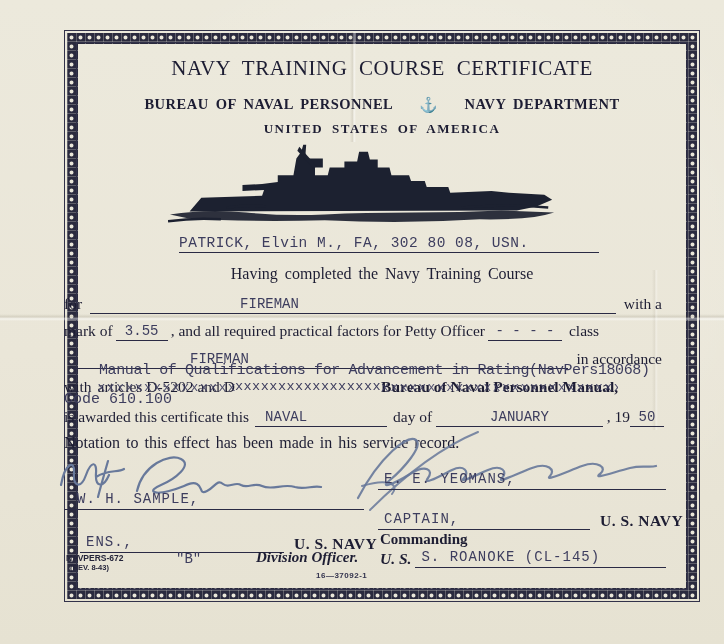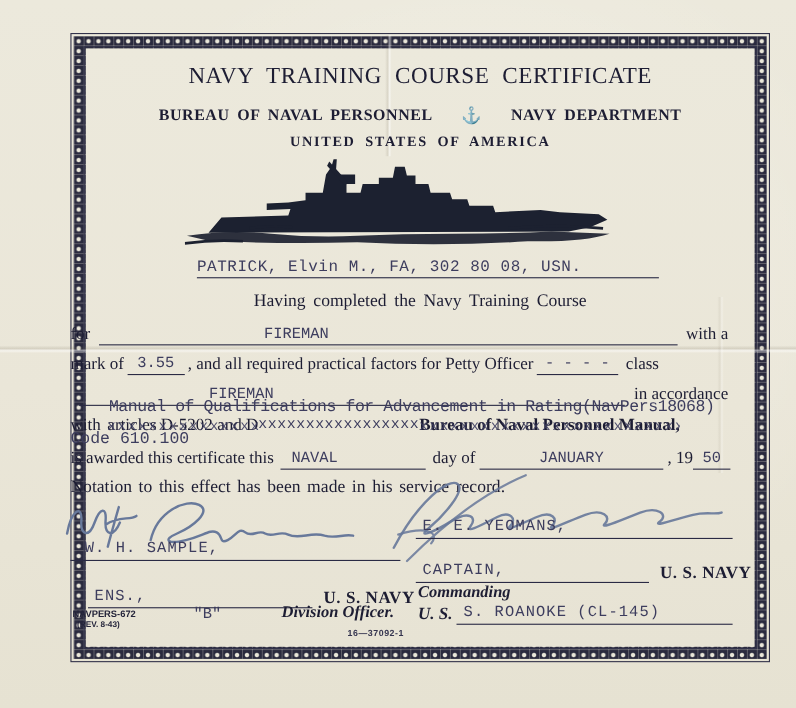--- a/index.html
+++ b/index.html
@@ -86,21 +86,21 @@
   .sig-typed{font-size:15px;letter-spacing:1px;}
 
   #captain-row{left:378px;top:509px;width:288px;}
   #captain-row .blank{flex:0 0 212px;}
   #ens-row{left:64px;top:532px;width:296px;margin-left:16px;}
   #ens-row .blank{flex:0 0 204px;}
   .navy-label{font-size:15.5px;font-weight:bold;letter-spacing:0.5px;margin-left:10px;white-space:nowrap;}
 
   #b-quote{position:absolute;left:176px;top:551px;font-size:14px;}
   #division-officer{position:absolute;left:256px;top:549px;font-size:15px;font-weight:bold;font-style:italic;}
-  #commanding{position:absolute;left:380px;top:531px;font-size:15px;font-weight:bold;font-style:italic;}
+  #commanding{position:absolute;left:380px;top:531px;font-size:15px;font-weight:bold;}
   #ship-row{left:380px;top:547px;width:286px;}
   #ship-row .prefix{font-size:15.5px;font-weight:bold;font-style:italic;margin-right:4px;}
   #ship-row .blank{flex:1;}
 
   #navpers-small{position:absolute;left:66px;top:554px;font-family:"Liberation Sans","DejaVu Sans",sans-serif;font-weight:bold;font-size:8.5px;color:#24243a;line-height:9px;}
   #navpers-small .rev{font-size:7.5px;padding-left:4px;}
   #print-code{position:absolute;left:316px;top:571px;font-family:"Liberation Sans","DejaVu Sans",sans-serif;font-weight:bold;font-size:8px;color:#33334e;letter-spacing:0.5px;}
 </style>
 </head>
 <body>

